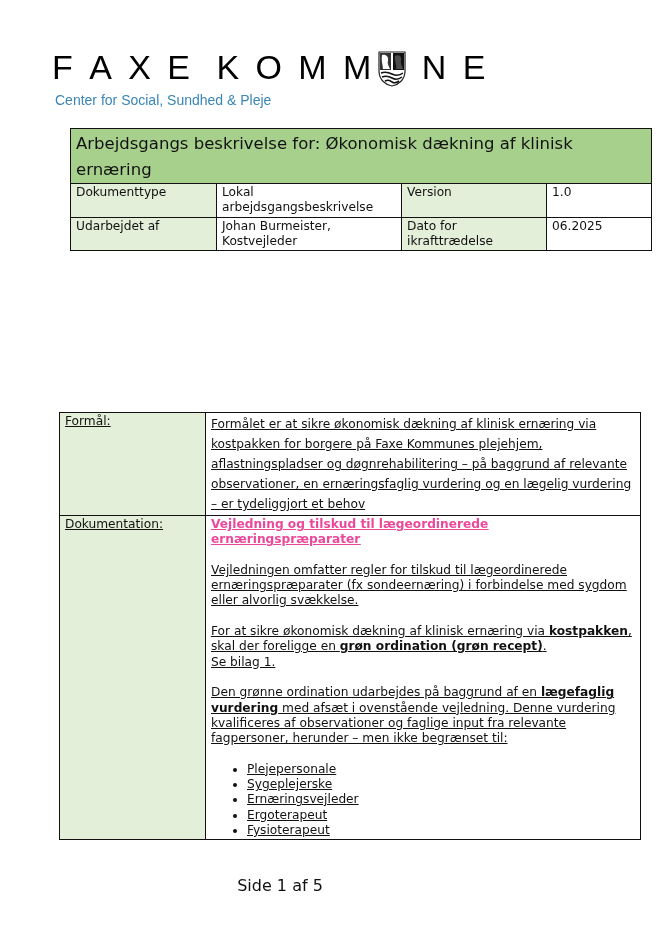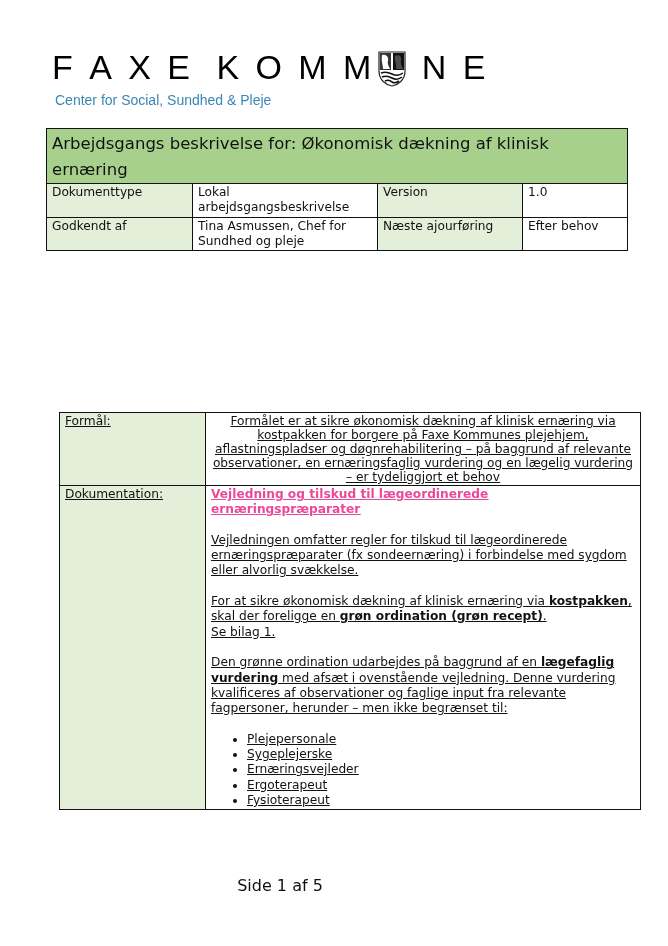--- a/index.html
+++ b/index.html
@@ -41,55 +41,55 @@
   <path d="M2 2 H13 V19 H2 Z" fill="#333"></path>
   <path d="M4 4 C8 3 11 6 10 10 C9 13 11 15 12 18 H5 C5 14 3 10 4 4 Z" fill="#fff"></path>
   <path d="M15 2 H26 V19 H15 Z" fill="#111"></path>
   <path d="M17 5 C20 3 24 5 23 9 C22 12 24 15 25 18 H18 C19 14 16 9 17 5 Z" fill="#fff" opacity="0.25"></path>
   <path d="M3 22 Q8 20 14 23 Q20 26 25 22" fill="none" stroke="#111" stroke-width="1.6"></path>
   <path d="M4 26 Q9 24 14 27 Q19 30 24 26" fill="none" stroke="#111" stroke-width="1.6"></path>
   <path d="M7 30 Q11 28 14 31 Q17 33 21 30" fill="none" stroke="#111" stroke-width="1.6"></path>
 </svg>
 <div class="subtitle">Center for Social, Sundhed &amp; Pleje</div>
 
-<table style="left:46px; top:128px; width:581px;border-radius:26px;">
+<table style="left:70px; top:128px; width:581px;border-radius:26px;">
   <colgroup>
       <col style="width:146px">
       <col style="width:185px">
       <col style="width:145px">
       <col style="width:105px">
     </colgroup>
   <tbody>
       <tr>
     <td colspan="4" class="head">Arbejdsgangs beskrivelse for: Økonomisk dækning af klinisk ernæring</td>
   </tr>
   <tr>
     <td class="lbl">Dokumenttype</td>
     <td>Lokal arbejdsgangsbeskrivelse</td>
     <td class="lbl">Version</td>
     <td>1.0</td>
   </tr>
   <tr>
-    <td class="lbl">Godkendt af</td>
-    <td>Tina Asmussen, Chef for Sundhed og pleje</td>
-    <td class="lbl">Næste ajourføring</td>
-    <td>Efter behov</td>
+    <td class="lbl">Udarbejdet af</td>
+    <td>Johan Burmeister, Kostvejleder</td>
+    <td class="lbl">Dato for ikrafttrædelse</td>
+    <td>06.2025</td>
   </tr>
 </tbody>
   </table>
 
 <table style="left:59px; top:412px; width:581px;text-decoration:underline;">
   <colgroup>
       <col style="width:146px">
       <col style="width:435px">
     </colgroup>
   <tbody>
       <tr>
     <td class="lbl">Formål:</td>
-    <td style="line-height:14px;text-align:center;">Formålet er at sikre økonomisk dækning af klinisk ernæring via kostpakken for borgere på Faxe Kommunes plejehjem, aflastningspladser og døgnrehabilitering – på baggrund af relevante observationer, en ernæringsfaglig vurdering og en lægelig vurdering – er tydeliggjort et behov</td>
+    <td style="line-height:20px;">Formålet er at sikre økonomisk dækning af klinisk ernæring via kostpakken for borgere på Faxe Kommunes plejehjem, aflastningspladser og døgnrehabilitering – på baggrund af relevante observationer, en ernæringsfaglig vurdering og en lægelig vurdering – er tydeliggjort et behov</td>
   </tr>
   <tr>
     <td class="lbl">Dokumentation:</td>
     <td>
       <p><a class="link">Vejledning og tilskud til lægeordinerede ernæringspræparater</a></p>
       <div class="gap"></div>
       <p>Vejledningen omfatter regler for tilskud til lægeordinerede ernæringspræparater (fx sondeernæring) i forbindelse med sygdom eller alvorlig svækkelse.</p>
       <div class="gap"></div>
       <p><span>For at sikre økonomisk dækning af klinisk ernæring via </span><b>kostpakken</b><span>, skal der foreligge en </span><b>grøn ordination (grøn recept)</b><span>.</span></p>
       <p>Se bilag 1.</p>

